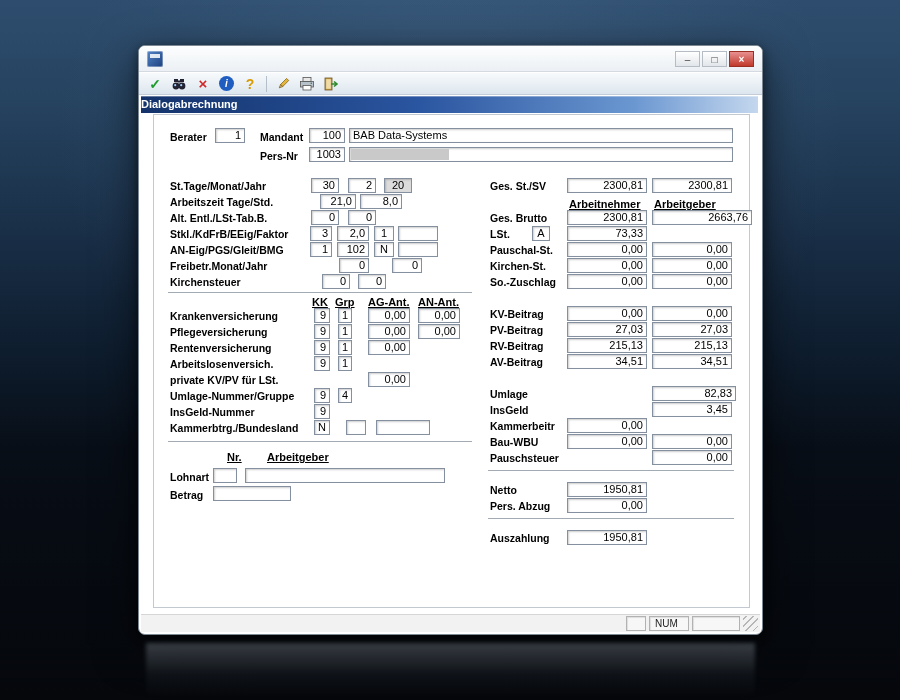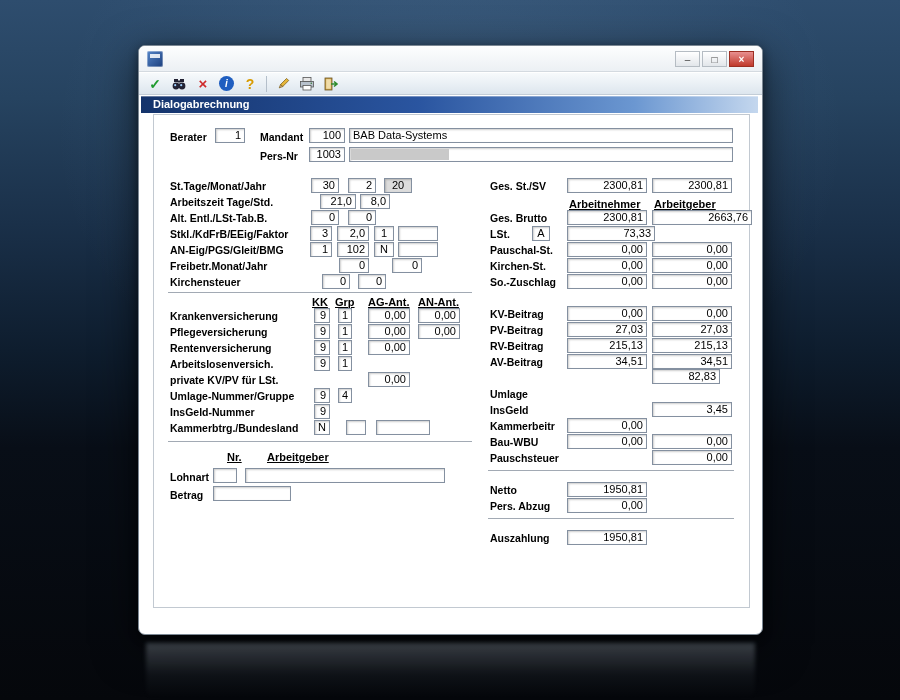--- a/index.html
+++ b/index.html
@@ -32,21 +32,21 @@
   .tbi { width:16px; height:16px; text-align:center; font-size:13px; line-height:16px; cursor:pointer; }
   .tbi.check { color:#1f9b2e; font-weight:bold; font-size:14px; }
   .tbi.xred  { color:#cf2b2b; font-weight:bold; font-size:15px; line-height:15px; }
   .tbi.info  { width:15px; height:15px; border-radius:50%; background:#1f5ec0; color:#fff;
                font-size:10px; font-weight:bold; line-height:15px; font-style:italic; }
   .tbi.help  { color:#d89b00; font-weight:bold; font-size:14px; }
   .tbsep { width:1px; height:16px; background:#b4bfca; }
 
   .dlghdr { position:absolute; left:2px; top:50px; right:4px; height:17px;
     background:linear-gradient(90deg,#14336b 0%,#2a55a0 45%,#6b97d1 80%,#c4d7ee 100%);
-    color:#fff; font-size:11px; font-weight:bold; line-height:17px; padding-left:12px;
+    color:#fff; font-size:11px; font-weight:bold; line-height:17px; padding-left:0;
     box-shadow:inset 0 1px 0 rgba(255,255,255,0.35); }
 
   .form { position:absolute; left:14px; top:68px; width:597px; height:494px;
     background:#ffffff; border:1px solid #c2c9d1; }
 
   .lab { position:absolute; font-size:10.5px; font-weight:bold; color:#000; white-space:nowrap; line-height:12px; }
   .hdr { position:absolute; font-size:11px; font-weight:bold; color:#000; white-space:nowrap; line-height:12px;text-decoration:underline; }
   .fld { position:absolute; height:15px; background:#fff; border:1px solid #8490a0;
     box-shadow:inset 1px 1px 2px rgba(0,0,0,0.20); font-size:11px; line-height:13px;
     padding:0 3px; color:#000; white-space:nowrap; overflow:hidden; }
@@ -140,21 +140,21 @@
         <div class="innergray"></div>
       </div>
 
       <div class="lab" style="left:16px;top:65px">St.Tage/Monat/Jahr</div>
       <div class="fld r" style="left:157px;top:63px;width:28px">30</div>
       <div class="fld r" style="left:194px;top:63px;width:28px">2</div>
       <div class="fld c gray" style="left:230px;top:63px;width:28px">20</div>
 
       <div class="lab" style="left:16px;top:81px">Arbeitszeit Tage/Std.</div>
       <div class="fld r" style="left:166px;top:79px;width:36px">21,0</div>
-      <div class="fld r" style="left:206px;top:79px;width:30px">8,0</div>
+      <div class="fld r" style="left:206px;top:79px;width:42px">8,0</div>
 
       <div class="lab" style="left:16px;top:97px">Alt. Entl./LSt-Tab.B.</div>
       <div class="fld r" style="left:157px;top:95px;width:28px">0</div>
       <div class="fld r" style="left:194px;top:95px;width:28px">0</div>
 
       <div class="lab" style="left:16px;top:113px">Stkl./KdFrB/EEig/Faktor</div>
       <div class="fld r" style="left:156px;top:111px;width:22px">3</div>
       <div class="fld r" style="left:183px;top:111px;width:32px">2,0</div>
       <div class="fld c" style="left:220px;top:111px;width:20px">1</div>
       <div class="fld" style="left:244px;top:111px;width:40px"></div>
@@ -232,21 +232,21 @@
 
       <div class="hdr" style="left:415px;top:83px">Arbeitnehmer</div>
       <div class="hdr" style="left:500px;top:83px">Arbeitgeber</div>
 
       <div class="lab" style="left:336px;top:97px">Ges. Brutto</div>
       <div class="fld r" style="left:413px;top:95px;width:80px">2300,81</div>
       <div class="fld r" style="left:498px;top:95px;width:100px">2663,76</div>
 
       <div class="lab" style="left:336px;top:113px">LSt.</div>
       <div class="fld c" style="left:378px;top:111px;width:18px">A</div>
-      <div class="fld r" style="left:413px;top:111px;width:88px">73,33</div>
+      <div class="fld r" style="left:413px;top:111px;width:80px">73,33</div>
 
       <div class="lab" style="left:336px;top:129px">Pauschal-St.</div>
       <div class="fld r" style="left:413px;top:127px;width:80px">0,00</div>
       <div class="fld r" style="left:498px;top:127px;width:80px">0,00</div>
 
       <div class="lab" style="left:336px;top:145px">Kirchen-St.</div>
       <div class="fld r" style="left:413px;top:143px;width:80px">0,00</div>
       <div class="fld r" style="left:498px;top:143px;width:80px">0,00</div>
 
       <div class="lab" style="left:336px;top:161px">So.-Zuschlag</div>
@@ -263,21 +263,21 @@
 
       <div class="lab" style="left:336px;top:225px">RV-Beitrag</div>
       <div class="fld r" style="left:413px;top:223px;width:80px">215,13</div>
       <div class="fld r" style="left:498px;top:223px;width:80px">215,13</div>
 
       <div class="lab" style="left:336px;top:241px">AV-Beitrag</div>
       <div class="fld r" style="left:413px;top:239px;width:80px">34,51</div>
       <div class="fld r" style="left:498px;top:239px;width:80px">34,51</div>
 
       <div class="lab" style="left:336px;top:273px">Umlage</div>
-      <div class="fld r" style="left:498px;top:254px;width:68px">82,83</div>
+      <div class="fld r" style="left:498px;top:271px;width:84px">82,83</div>
 
       <div class="lab" style="left:336px;top:289px">InsGeld</div>
       <div class="fld r" style="left:498px;top:287px;width:80px">3,45</div>
 
       <div class="lab" style="left:336px;top:305px">Kammerbeitr</div>
       <div class="fld r" style="left:413px;top:303px;width:80px">0,00</div>
 
       <div class="lab" style="left:336px;top:321px">Bau-WBU</div>
       <div class="fld r" style="left:413px;top:319px;width:80px">0,00</div>
       <div class="fld r" style="left:498px;top:319px;width:80px">0,00</div>
@@ -293,17 +293,24 @@
       <div class="lab" style="left:336px;top:385px">Pers. Abzug</div>
       <div class="fld r" style="left:413px;top:383px;width:80px">0,00</div>
 
       <div class="sepline" style="left:334px;top:403px;width:246px"></div>
 
       <div class="lab" style="left:336px;top:417px">Auszahlung</div>
       <div class="fld r" style="left:413px;top:415px;width:80px">1950,81</div>
 
     </div>
 
+    <div class="statusbar">
+      <div class="sb-spacer"></div>
+      <div class="sbcell" style="width:20px"></div>
+      <div class="sbcell" style="width:40px">NUM</div>
+      <div class="sbcell" style="width:48px"></div>
+      <div class="grip"></div>
+    </div>
 
   </div>
 
   <div class="reflection"></div>
 </div>
 
 </body></html>

